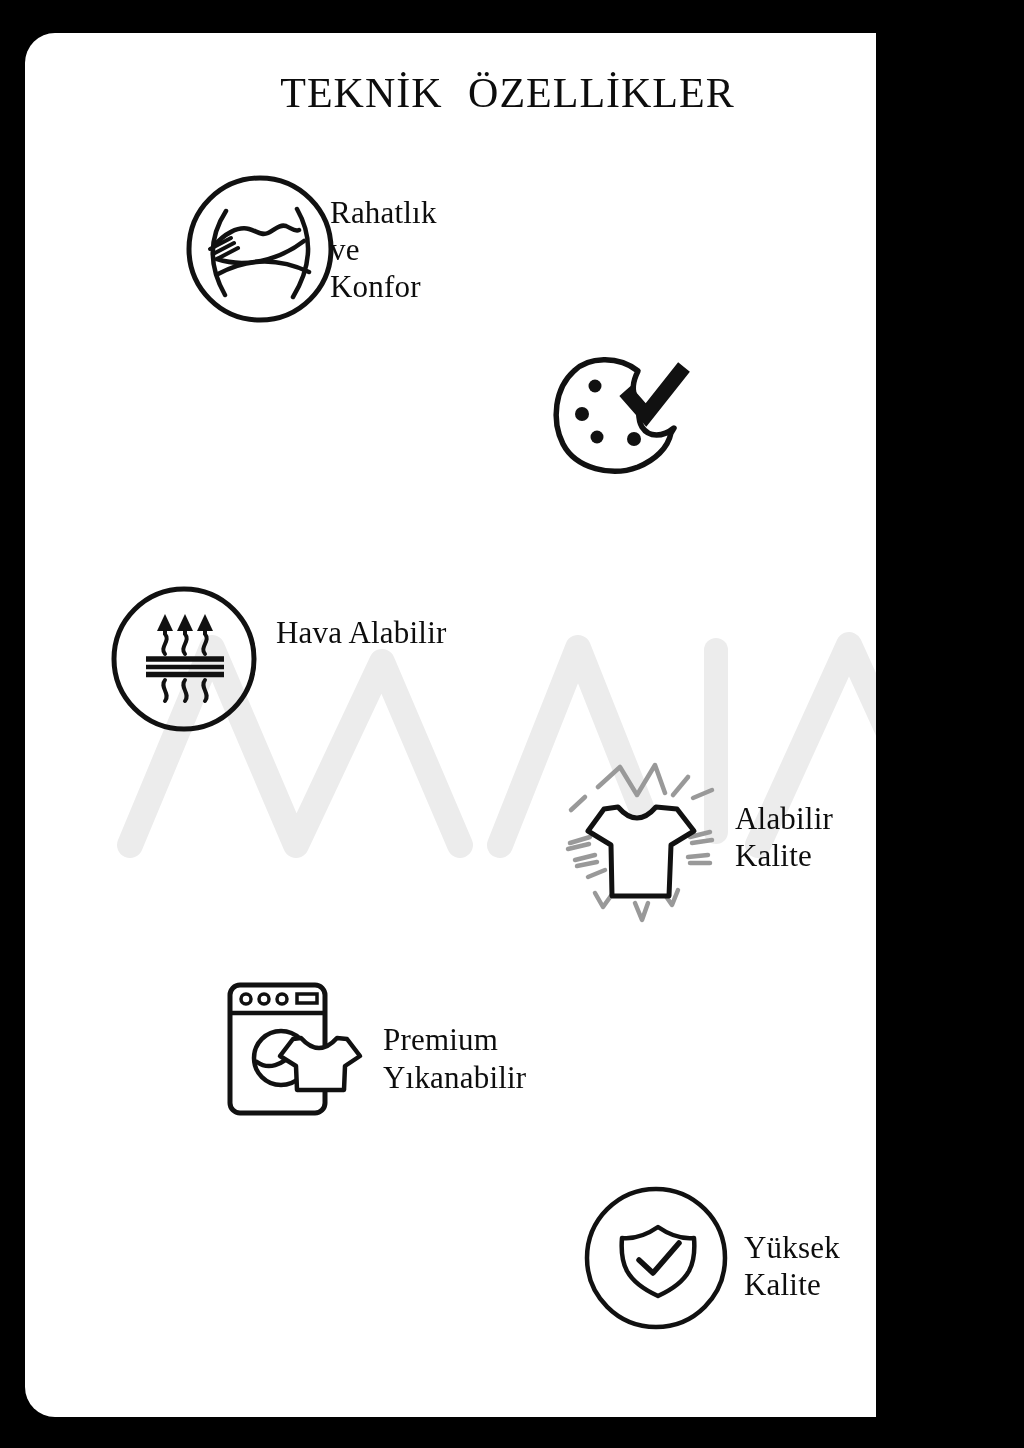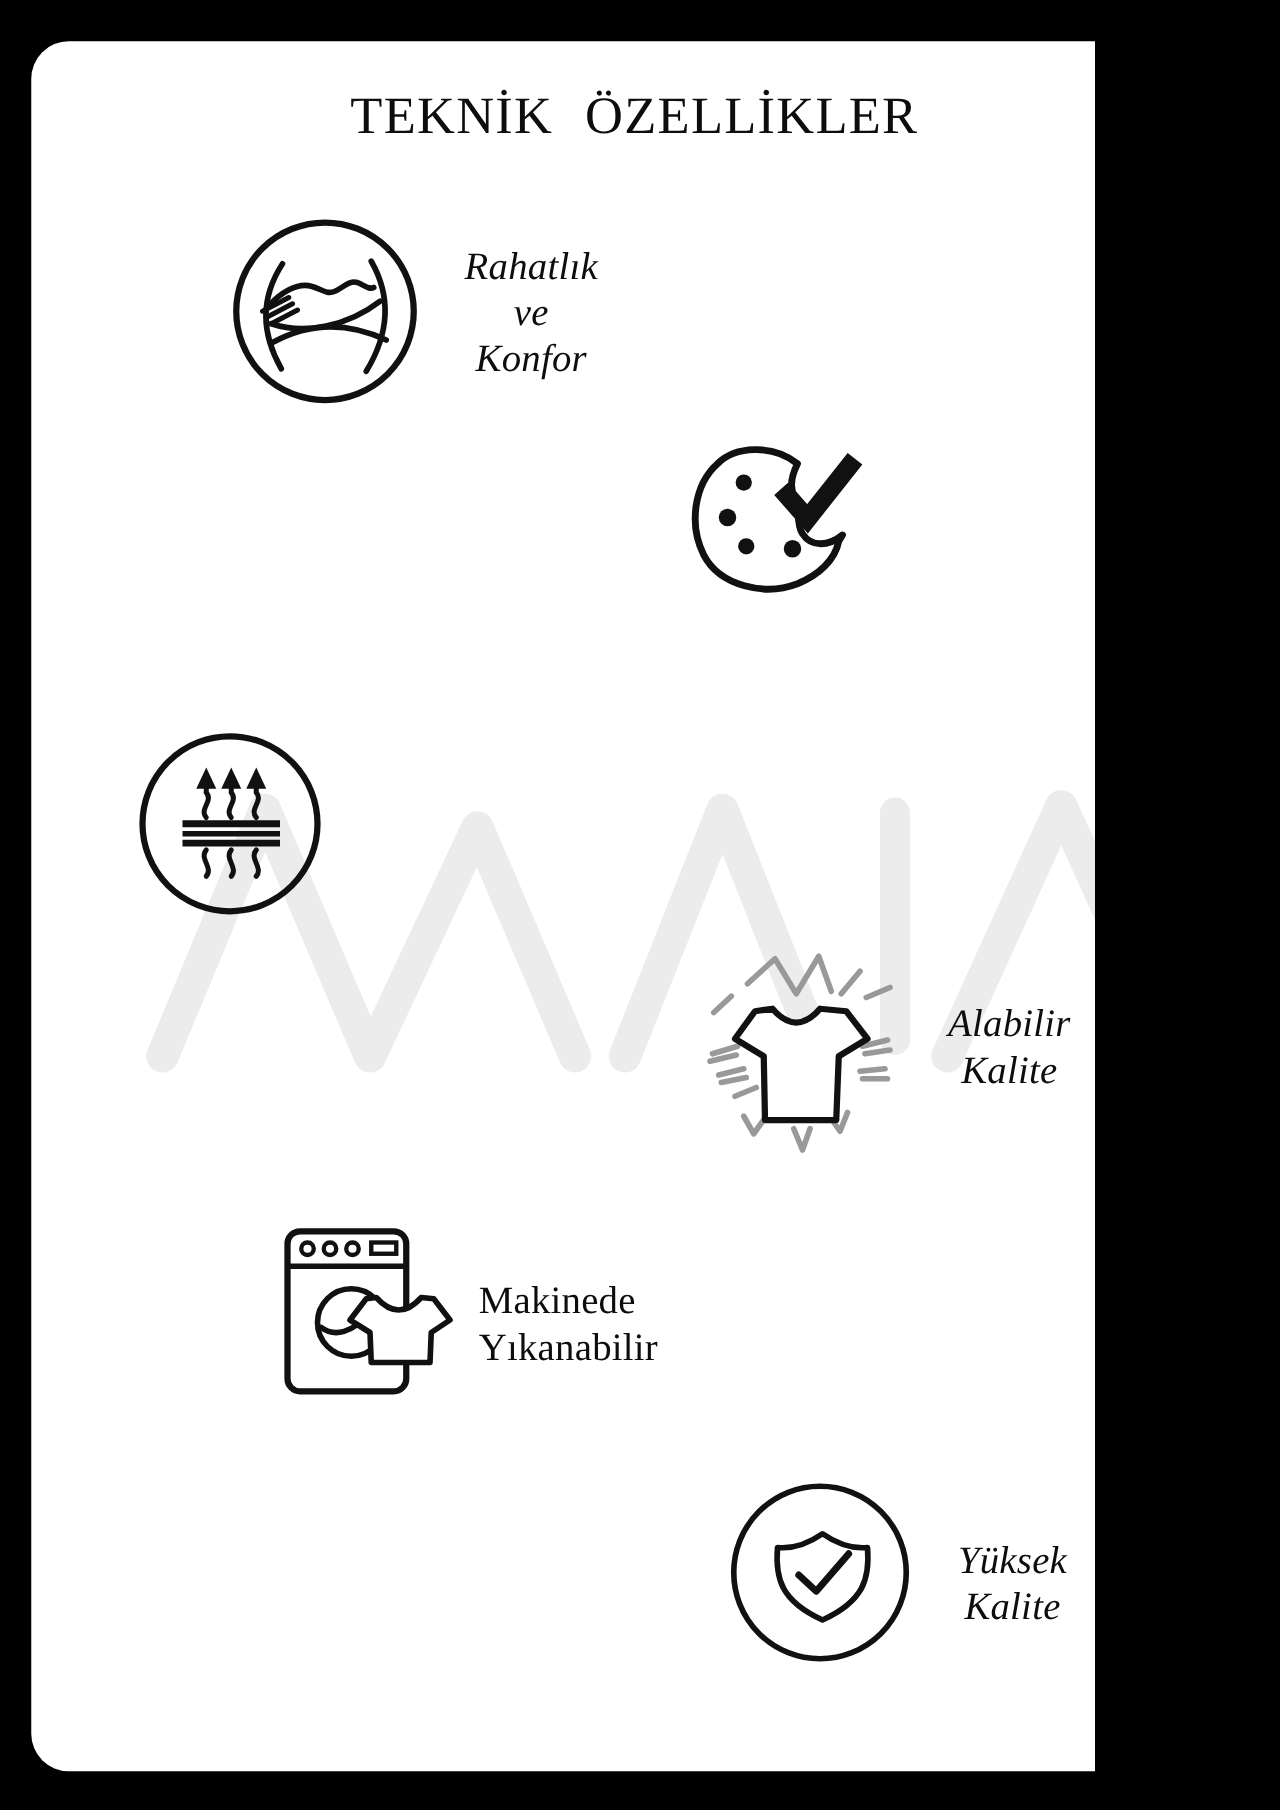--- a/index.html
+++ b/index.html
@@ -15,21 +15,21 @@
   .title{
     position:absolute;left:25px;top:70px;width:965px;text-align:center;
     font-size:42px;color:#0d0d0d;letter-spacing:1px;word-spacing:14px;
     font-weight:400;line-height:1.1;
   }
   .label{
     position:absolute;font-size:31px;color:#0d0d0d;line-height:37px;
     letter-spacing:0.2px;
   }
   .label span{display:block;}
-  .lab-center{text-align:center;font-style:italic;}
+  .lab-center{}
   .f1{left:330px;top:194px;width:190px;}
   .f2{left:714px;top:375px;line-height:38px;}
   .f3{left:276px;top:614px;width:185px;}
   .f4{left:735px;top:800px;width:145px;}
   .f5{left:383px;top:1021px;line-height:38px;}
   .f6{left:744px;top:1229px;width:132px;}
 </style>
 </head>
 <body>
 
@@ -130,29 +130,30 @@
   <div class="title">TEKNİK ÖZELLİKLER</div>
 
   <div class="label lab-center f1">
     <span>Rahatlık</span>
     <span>ve</span>
     <span>Konfor</span>
   </div>
 
 
   <div class="label lab-center f3">
+    <span>Hava Alabilir</span>
   </div>
 
   <div class="label lab-center f4">
     <span>Alabilir</span>
     <span>Kalite</span>
   </div>
 
   <div class="label f5">
-    <span>Makinede</span>
+    <span>Premium</span>
     <span>Yıkanabilir</span>
   </div>
 
   <div class="label lab-center f6">
     <span>Yüksek</span>
     <span>Kalite</span>
   </div>
 </div>
 
 </body></html>

